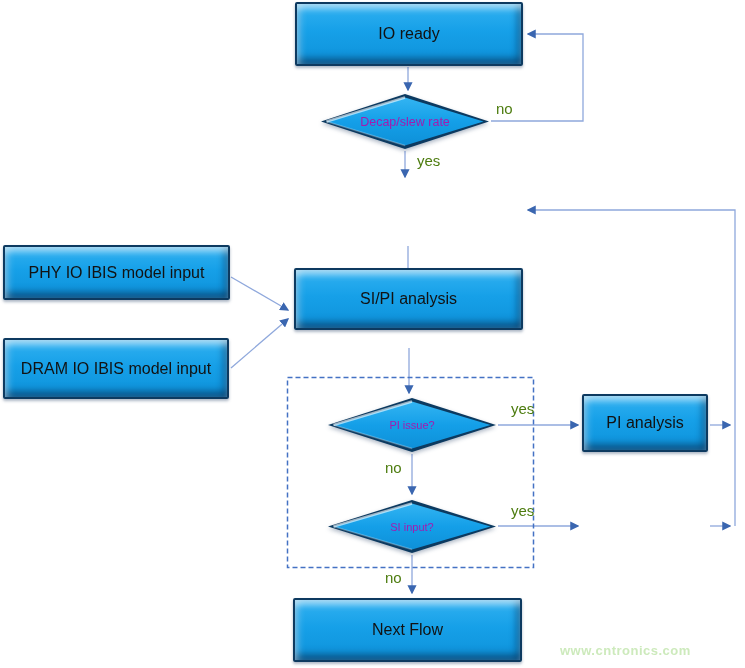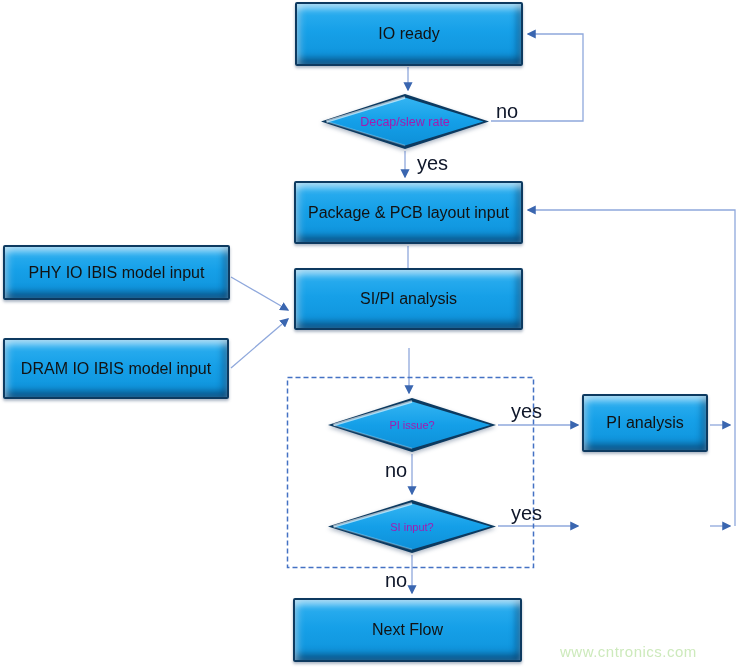--- a/index.html
+++ b/index.html
@@ -32,25 +32,25 @@
     position:absolute;z-index:2;
     display:flex;align-items:center;justify-content:center;
   }
   .diamond svg{position:absolute;left:0;top:0;width:100%;height:100%;
     filter:drop-shadow(0 2px 2px rgba(20,50,90,.35));}
   .dlabel{position:relative;z-index:3;color:#a21caf;}
   .dlabel.small{font-size:12.5px;}
   .dlabel.normal{font-size:11px;}
   .edge-label{
     position:absolute;z-index:3;
-    color:#0f172a;font-size:20px;line-height:1;
+    color:#4d7c0f;font-size:15px;line-height:1;
   }
   .watermark{
     position:absolute;z-index:3;
-    color:#cdeabc;font-size:15px;letter-spacing:.5px;
+    color:#cdeabc;font-size:13px;letter-spacing:.5px;font-weight:bold;
   }
 </style>
 </head>
 <body>
 
 <div id="canvas">
 
   <svg id="edges">
     <defs>
       <marker id="arrow" viewBox="0 0 10 10" refX="8.5" refY="5" markerWidth="7" markerHeight="7" orient="auto-start-reverse">
@@ -80,23 +80,20 @@
       <path d="M735,526 L735,210 L528,210" marker-end="url(#arrow)"></path>
     </g>
 
     <rect x="287.5" y="377.5" width="246" height="190" fill="none" stroke="#4472c4" stroke-width="1.5" stroke-dasharray="5,3"></rect>
   </svg>
 
   <div class="node-box" style="left:295px;top:2px;width:228px;height:64px">
     <span>IO ready</span>
   </div>
 
-  <div class="node-box" style="left:294px;top:181px;width:229px;height:63px">
-    <span>Package &amp; PCB layout input</span>
-  </div>
 
   <div class="node-box" style="left:3px;top:245px;width:227px;height:55px">
     <span>PHY IO IBIS model input</span>
   </div>
 
   <div class="node-box" style="left:294px;top:268px;width:229px;height:62px">
     <span>SI/PI analysis</span>
   </div>
 
   <div class="node-box" style="left:3px;top:338px;width:226px;height:61px">

